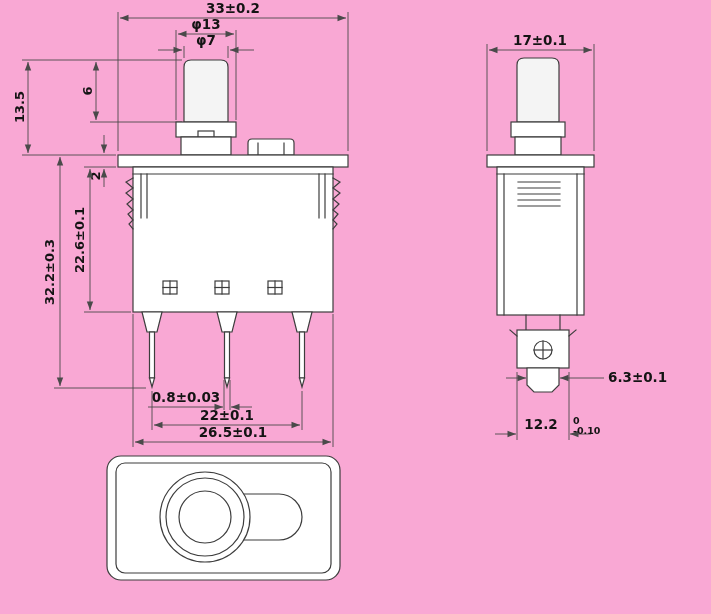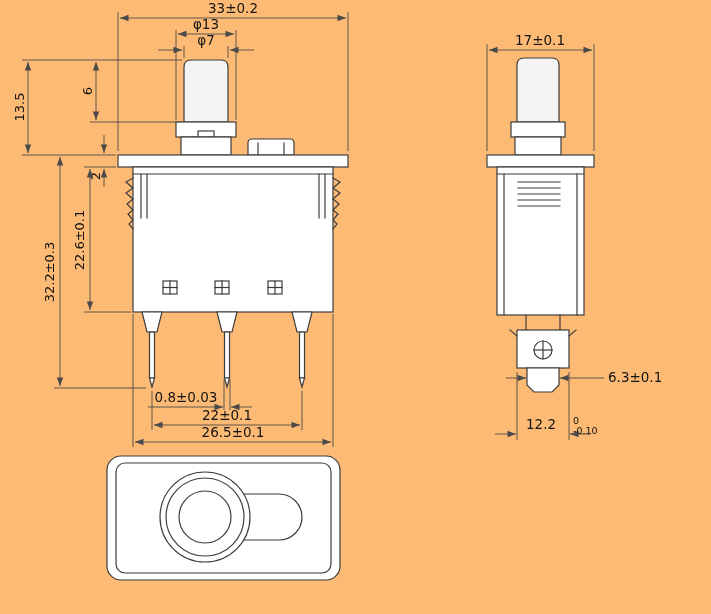--- a/index.html
+++ b/index.html
@@ -1,17 +1,17 @@
 <!DOCTYPE html>
 <html><head>
 <meta charset="utf-8">
 <style>
   html,body{margin:0;padding:0;background:#ffffff;}
-  .stage{position:relative;width:711px;height:614px;background:#fdba74;overflow:hidden;
-         font-family:"DejaVu Sans", sans-serif;}
+  .stage{position:relative;width:711px;height:614px;background:#f9a8d4;overflow:hidden;
+         font-family:"DejaVu Sans", sans-serif;font-weight:bold;}
   svg{display:block;}
   .outline *{stroke:#3d3d3d;stroke-width:1.2;fill:none;stroke-linejoin:miter;stroke-linecap:square;}
   .outline .sf{fill:#ffffff;}
   .outline .shade{fill:#f4f4f4;}
   .dim line{stroke:#4a4a4a;stroke-width:0.9;}
   .dim text{fill:#141414;font-size:13.5px;stroke:none;font-family:"DejaVu Sans", sans-serif;}
   .dim text.rot{font-size:13px;}
   .dim text.tol{font-size:9.5px;}
 </style>
 </head>

